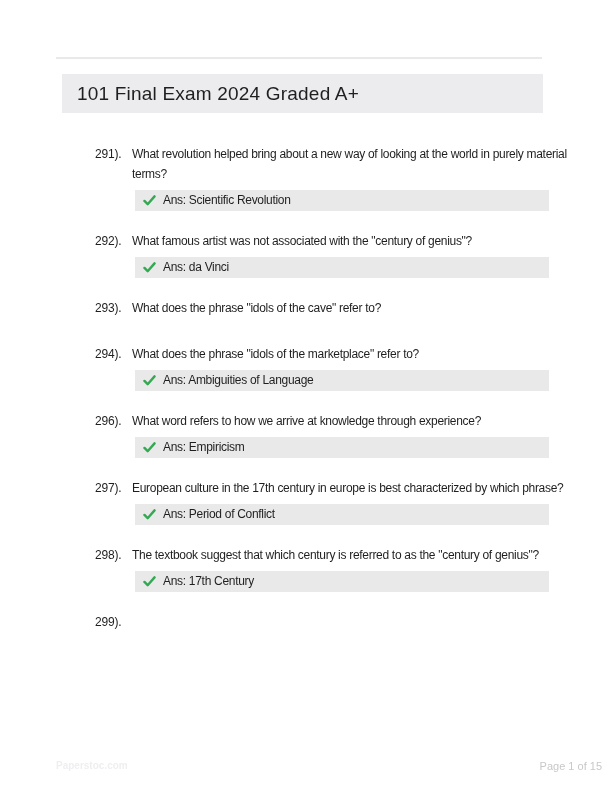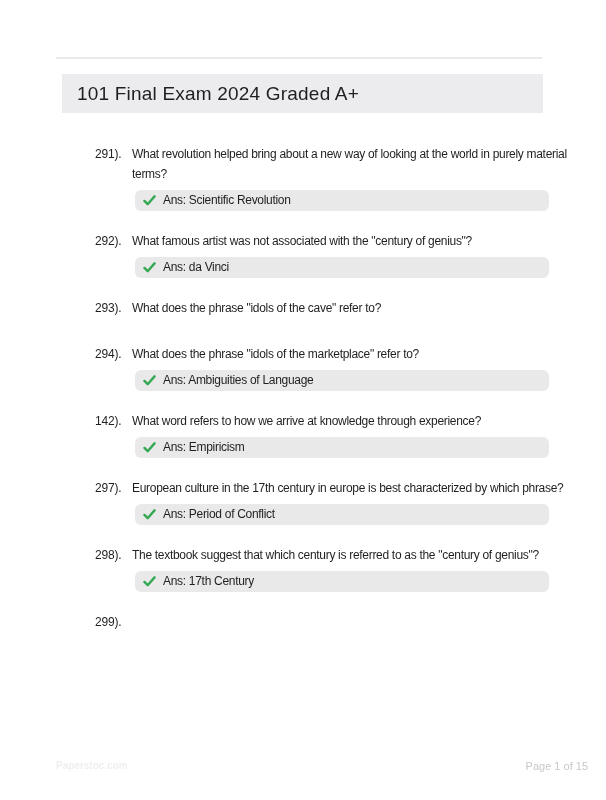--- a/index.html
+++ b/index.html
@@ -57,31 +57,31 @@
     margin: 0 0 6px 0;
     font-size: 12px; letter-spacing: -0.3px;
     line-height: 20px; color: var(--text);
   }
   .qa.no-answer .qtext { margin-bottom: 0; }
   .answer {
     margin-left: 3px;
     width: 414px; height: 21px;
     background: var(--answer-bg);
     display: flex; align-items: center;
-    padding-left: 8px; gap: 7px; border-radius: 6px;
+    padding-left: 8px; gap: 7px;
   }
   .check { flex: none; width: 13px; height: 11px; color: var(--check-green); display: block; }
   .atext {
     font-size: 12px; letter-spacing: -0.3px;
     color: var(--text); line-height: 21px;
     white-space: nowrap;
   }
 
   .footer {
-    position: absolute; left: 56px; right: 18px; top: 760px;
+    position: absolute; left: 56px; right: 4px; top: 760px;
     display: flex; justify-content: space-between; align-items: flex-start;
   }
   .watermark {
     font-size: 10px; font-weight: 700;
     color: var(--watermark-text);
     text-decoration: none;
   }
   .page-num {
     font-size: 11px; font-weight: 400;
     color: var(--page-number-text);
@@ -140,21 +140,21 @@
         <svg class="check" viewBox="0 0 14 12" aria-hidden="true">
           <path d="M1.5 6.5 L5 10 L12.5 1.5" fill="none" stroke="currentColor" stroke-width="2.6" stroke-linecap="round" stroke-linejoin="round"></path>
         </svg>
         <span class="atext">Ans: Ambiguities of Language</span>
       </div>
     </div>
   </section>
 
 
   <section class="qa">
-    <span class="qnum">142).</span>
+    <span class="qnum">296).</span>
     <div class="qbody">
       <p class="qtext">What word refers to how we arrive at knowledge through experience?</p>
       <div class="answer">
         <svg class="check" viewBox="0 0 14 12" aria-hidden="true">
           <path d="M1.5 6.5 L5 10 L12.5 1.5" fill="none" stroke="currentColor" stroke-width="2.6" stroke-linecap="round" stroke-linejoin="round"></path>
         </svg>
         <span class="atext">Ans: Empiricism</span>
       </div>
     </div>
   </section>

